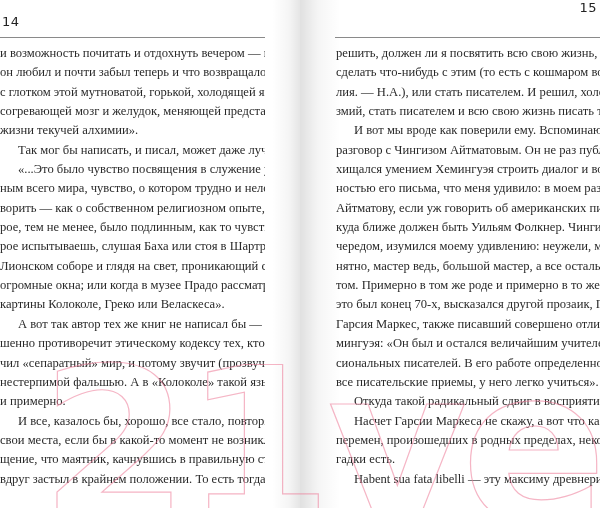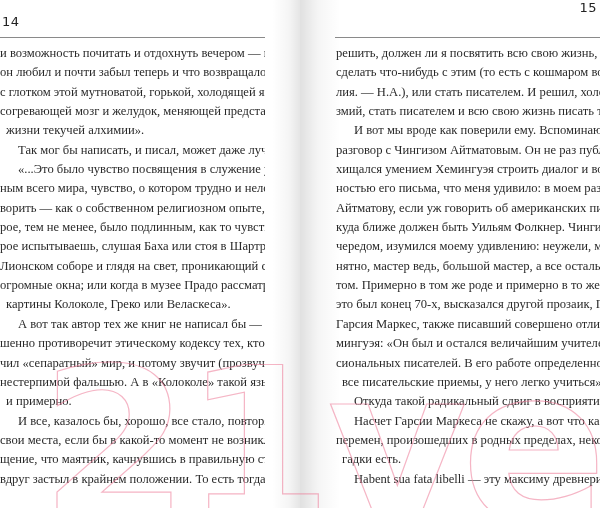--- a/index.html
+++ b/index.html
@@ -34,21 +34,21 @@
   .text {
     position: absolute; top: 44px;
     font-size: 12.6px; line-height: 19.35px;
   }
   .page.left .text { left: 0px; width: 265px; }
   .page.right .text { left: 36px; width: 264px; }
   .line {
     display: block; white-space: nowrap; text-align: justify;
     text-align-last: justify; overflow: hidden; height: 19.35px;
   }
-  .line.last { text-align-last: left; padding-left: 6px; }
+  .line.last { text-align-last: left; }
   .line.indent { padding-left: 18px; }
   .watermark {
     position: absolute; top: 340px; left: 40px;
     font-family: "DejaVu Sans", sans-serif; font-weight: bold;
     font-size: 215px; line-height: 1; letter-spacing: -6px;
     color: transparent; -webkit-text-stroke: 1.2px rgba(236, 120, 150, 0.55);
     white-space: nowrap; pointer-events: none;
   }
 </style>
 </head>

